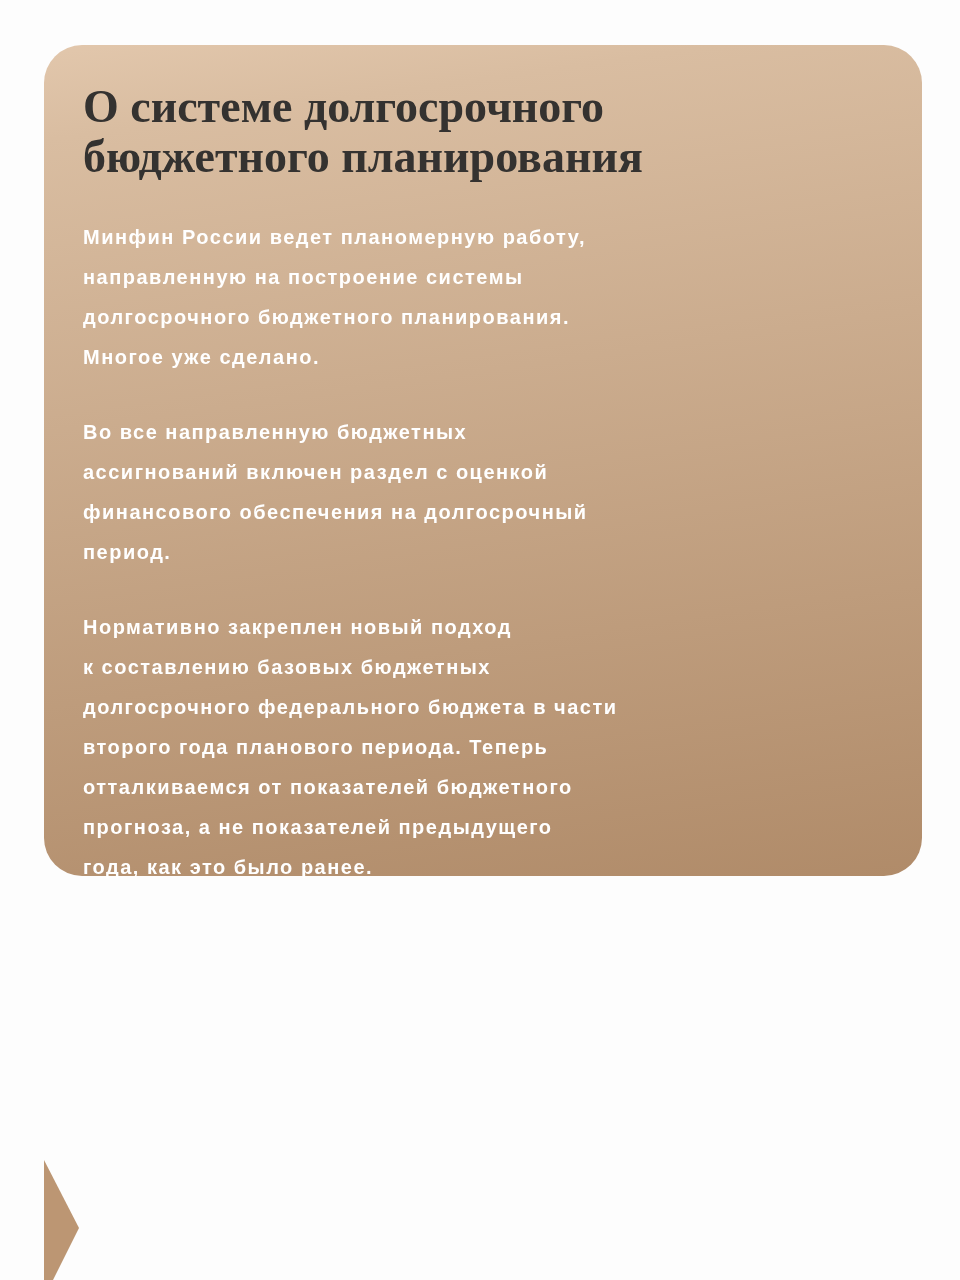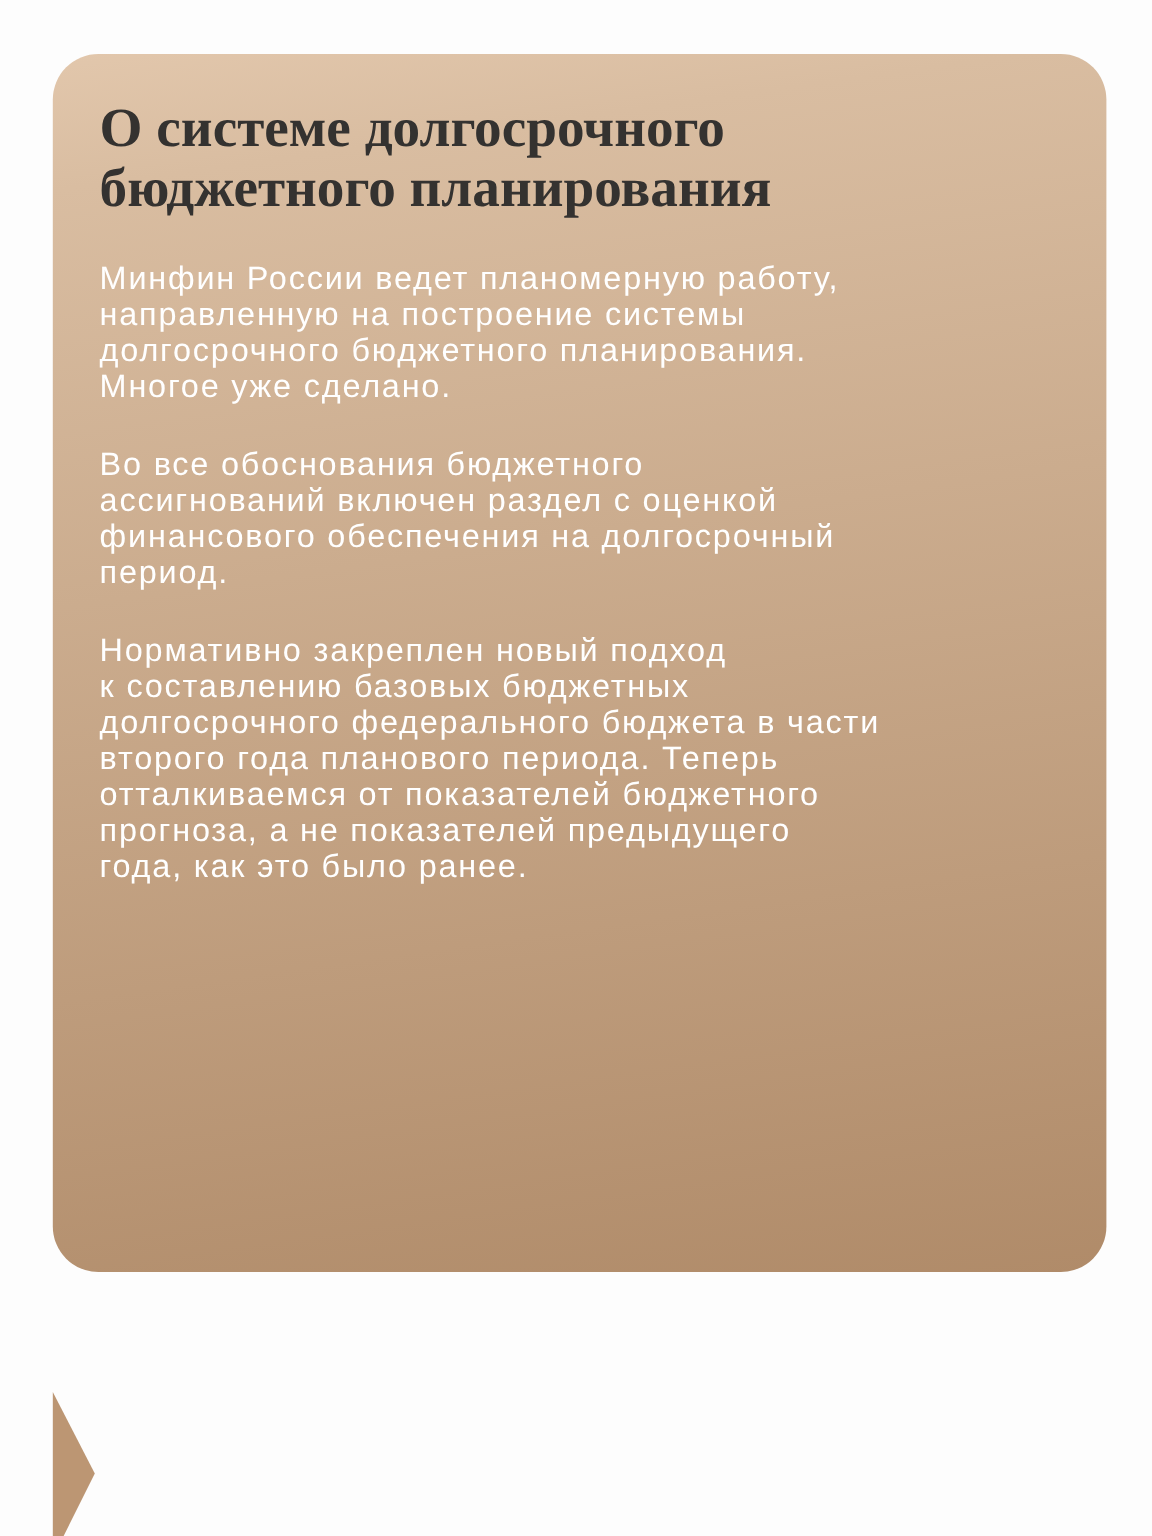--- a/index.html
+++ b/index.html
@@ -21,43 +21,43 @@
   }
   .tail-svg{
     position:absolute;
     left:0;top:0;
     width:960px;height:1280px;
     z-index:0;
   }
   .card{
     position:absolute;
     left:44px;top:45px;
-    width:878px;height:1015px;
+    width:878px;height:831px;
     border-radius:38px;
     background:linear-gradient(172deg,
       var(--card-gradient-top) 0%,
       var(--card-gradient-upper) 10%,
       var(--card-gradient-bottom) 100%);
     z-index:1;
     padding:37px 40px 0 39px;
   }
   .card-title{
     font-family:"Liberation Serif", serif;
     font-weight:700;
     font-size:46px;
     line-height:50px;
     color:var(--title-text);
     white-space:pre-line;
     margin:0 0 35px 0;
   }
   .card-paragraph{
     font-family:"Liberation Sans", sans-serif;
-    font-weight:400;
-    font-size:27px;
-    line-height:30px;
+    font-weight:700;
+    font-size:20px;
+    line-height:40px;
     letter-spacing:1.5px;
     color:var(--body-text);
     white-space:pre-line;
     margin:0 0 35px 0;
   }
 </style>
 </head>
 <body>
 
 <svg class="tail-svg" viewBox="0 0 960 1280" xmlns="http://www.w3.org/2000/svg" aria-hidden="true">
@@ -66,21 +66,21 @@
 
 <div class="card">
   <h1 class="card-title">О системе долгосрочного
 бюджетного планирования</h1>
 
   <p class="card-paragraph">Минфин России ведет планомерную работу,
 направленную на построение системы
 долгосрочного бюджетного планирования.
 Многое уже сделано.</p>
 
-  <p class="card-paragraph">Во все обоснования бюджетного
+  <p class="card-paragraph">Во все направленную бюджетных
 ассигнований включен раздел с оценкой
 финансового обеспечения на долгосрочный
 период.</p>
 
   <p class="card-paragraph">Нормативно закреплен новый подход
 к составлению базовых бюджетных
 долгосрочного федерального бюджета в части
 второго года планового периода. Теперь
 отталкиваемся от показателей бюджетного
 прогноза, а не показателей предыдущего

